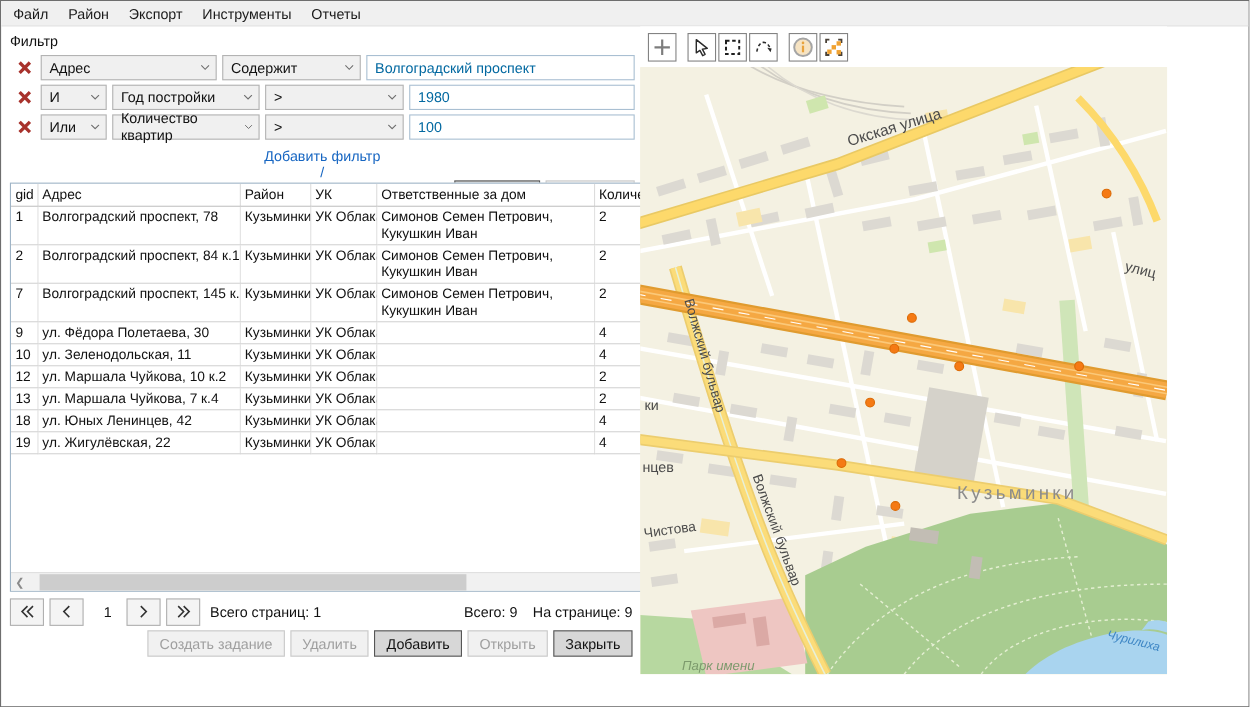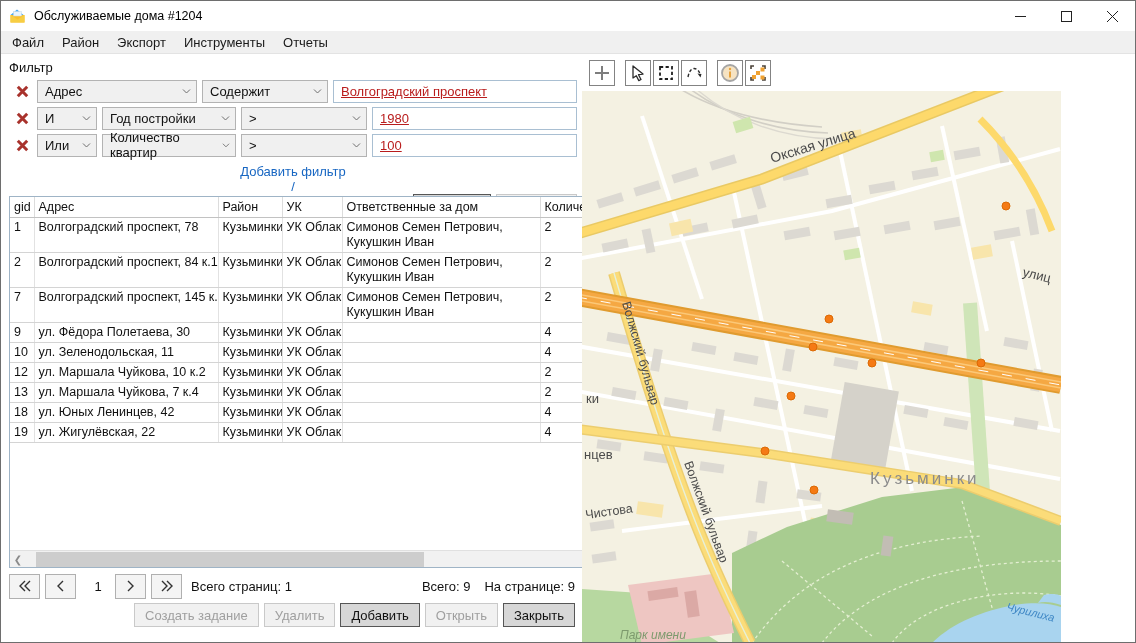--- a/index.html
+++ b/index.html
@@ -20,21 +20,21 @@
   
   .content { display:flex; height:589px; }
   .left-panel { width:581px; padding:4px 5px 0 8px; position:relative; }
   .map-panel { width:479px; position:relative; }
   
   .filter-title { font-size:13px; margin:2px 0 4px 0; }
   .frow { display:flex; align-items:center; margin-bottom:3px; height:24px; }
   .xbtn { width:18px; height:18px; margin:0 6px 0 4px; display:flex; align-items:center; justify-content:center; cursor:pointer; }
   .combo { height:23px; background:#f0f0f0; border:1px solid #b3b3b3; display:flex; align-items:center; justify-content:space-between; padding:0 5px 0 7px; margin-right:5px; font-size:13px; color:#111; cursor:default; }
   .combo .chev { margin-left:6px; }
-  .tinput { height:23px; flex:1; border:1px solid #a9bfd2; padding:0 7px; font-size:13px; font-family:"Liberation Sans",sans-serif; color:#b91c1c;text-decoration:underline; }
+  .tinput { height:23px; flex:1; border:1px solid #a9bfd2; padding:0 7px; font-size:13px; font-family:"Liberation Sans",sans-serif; color:#0369a1; }
   .links-row { display:flex; align-items:center; margin-top:7px; height:25px;flex-direction:column; }
   .link { color:#1766c2; font-size:13px; cursor:pointer; }
   .link-sep { color:#1766c2; margin:0 5px; }
   .btn { height:24px; padding:0 10px; font-size:13px; font-family:"Liberation Sans",sans-serif; background:#e4e4e4; border:1px solid #9c9c9c; color:#111; cursor:pointer; }
   .btn.primary { background:#d7d7d7; border:1px solid #565656; }
   .btn.disabled { background:#f1f1f1; border:1px solid #c9c9c9; color:#9f9f9f; cursor:default; }
   .sort-row { display:flex; align-items:center; justify-content:flex-end; margin-top:6px; height:24px; }
   .sort-label { margin-right:7px; font-size:13px; }
   
   .grid-wrap { position:relative; margin-top:7px; height:372px; width:644px; border:1px solid #9fb4c6; background:#fff; overflow:hidden; }
@@ -60,46 +60,20 @@
   .tool-gap-s { width:2px; }
   .map-area { position:relative; width:479px; height:552px; background:#f4f1e2; overflow:hidden; }
   .marker { position:absolute; width:9px; height:9px; border-radius:50%; transform:translate(-50%,-50%); cursor:pointer; }
   .maplabel { font-family:"Liberation Sans",sans-serif; }
 </style>
 </head>
 <body>
 
 <div class="window">
 
-  <div class="titlebar">
-    <svg class="app-icon" viewBox="0 0 18 18">
-      <rect x="1.5" y="8" width="14" height="7.5" fill="#fbc02d"></rect>
-      <path d="M1.5 8 L8 2.5 L14.5 8 Z" fill="#42a5f5"></path>
-      <rect x="4.5" y="4.5" width="8" height="4.5" fill="#eaf4fc" stroke="#c3d9ea" stroke-width="0.5"></rect>
-      <path d="M1.5 8 L8.5 12.5 L15.5 8 L15.5 15.5 L1.5 15.5 Z" fill="#f7ce43"></path>
-    </svg>
-    <span class="title">Обслуживаемые дома #1204</span>
-    <div class="win-controls">
-      <div class="win-btn">
-        <svg width="11" height="11" viewBox="0 0 11 11">
-            <path d="M0 5.5 H11" stroke="#222" stroke-width="1"></path>
-          </svg>
-      </div>
-      <div class="win-btn">
-        <svg width="11" height="11" viewBox="0 0 11 11">
-            <rect x="0.5" y="0.5" width="10" height="10" fill="none" stroke="#222" stroke-width="1"></rect>
-          </svg>
-      </div>
-      <div class="win-btn">
-        <svg width="11" height="11" viewBox="0 0 11 11">
-            <path d="M0 0 L11 11 M11 0 L0 11" stroke="#222" stroke-width="1"></path>
-          </svg>
-      </div>
-    </div>
-  </div>
 
   <div class="menubar">
     <span class="menu-item">Файл</span>
     <span class="menu-item">Район</span>
     <span class="menu-item">Экспорт</span>
     <span class="menu-item">Инструменты</span>
     <span class="menu-item">Отчеты</span>
   </div>
 
   <div class="content">

